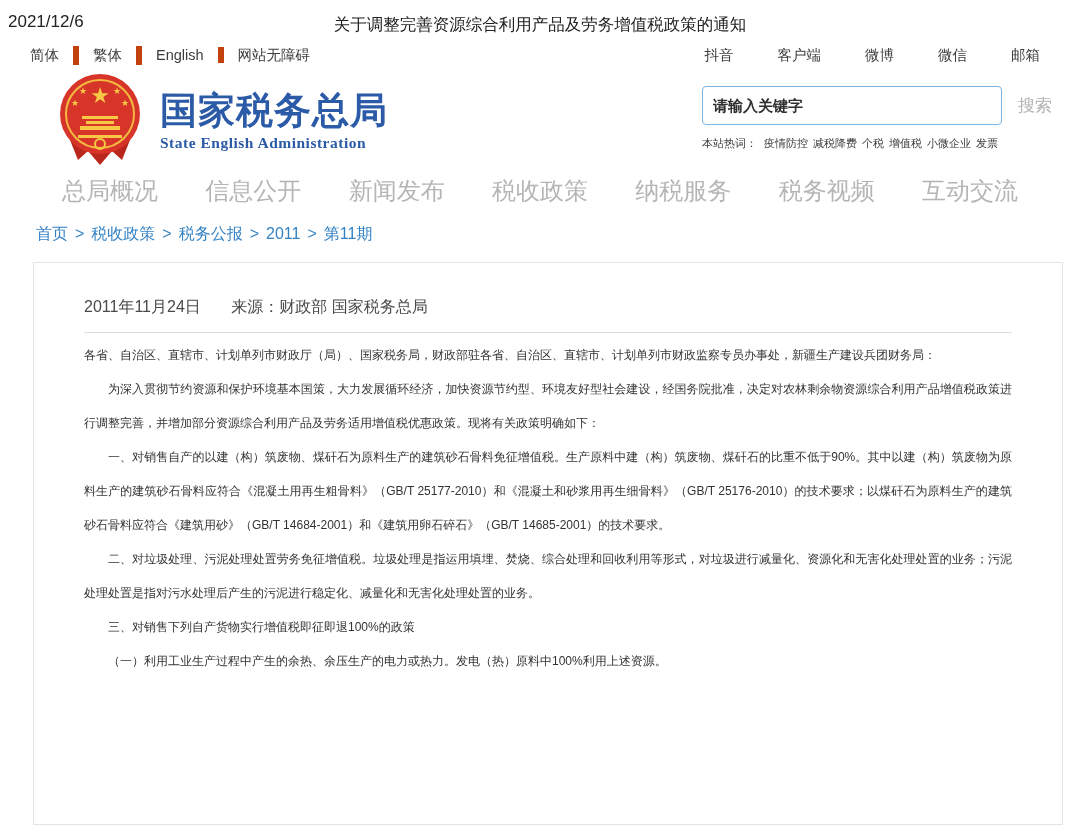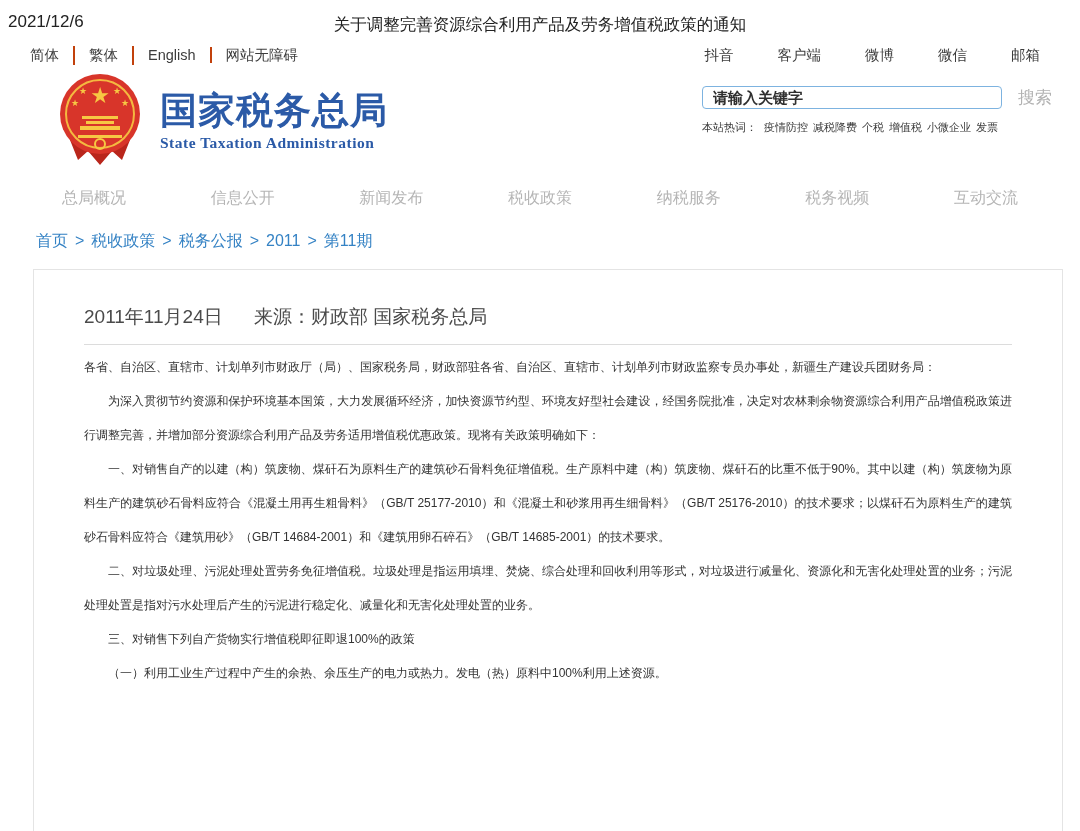--- a/index.html
+++ b/index.html
@@ -34,59 +34,59 @@
     font-size:16.5px;color:#222;
     font-family:"Liberation Serif","DejaVu Serif",serif;
   }
 
   
   .topbar{display:flex;justify-content:space-between;align-items:center;
     padding:0 30px;height:26px;font-size:14.5px;color:var(--link_dark);}
   .topbar-left{display:flex;align-items:center;}
   .topbar-left a{padding:0 14px;}
   .topbar-left a:first-child{padding-left:0;}
-  .topbar-left a:not(:last-child){border-right:2px solid #c2410c;}
+  .topbar-left a:not(:last-child){border-right:6px solid #c2410c;}
   .topbar-right{display:flex;align-items:center;gap:44px;padding-right:10px;}
 
   
   .masthead{display:flex;align-items:flex-start;height:98px;padding:4px 28px 0 56px;}
   .brand{display:flex;align-items:center;}
   .brand svg{display:block;}
   .brand-text{margin-left:16px;margin-top:4px;}
   .brand-cn{font-size:37px;font-weight:bold;color:var(--brand_blue);letter-spacing:1px;line-height:1.15;}
   .brand-en{font-size:15.5px;font-weight:bold;color:var(--brand_blue);
     font-family:"Liberation Serif","DejaVu Serif",serif;letter-spacing:0.5px;margin-top:2px;}
   .search-col{margin-left:auto;width:350px;margin-top:14px;}
   .search-row{display:flex;align-items:center;}
   .search-input{
-    flex:1;height:23px;border:1px solid var(--search_border);border-radius:4px;
+    flex:1;height:39px;border:1px solid var(--search_border);border-radius:4px;
     padding:0 10px;font-size:15px;outline:none;color:#222;
     font-family:"Liberation Sans","DejaVu Sans",sans-serif;
   }
   .search-input::placeholder{color:#2f2f2f;font-weight:600;opacity:1;}
   .search-btn{margin-left:16px;font-size:17px;color:var(--muted_gray);}
   .hotwords{margin-top:11px;font-size:11px;color:#3a3a3a;font-weight:500;white-space:nowrap;}
   .hotwords .hw{margin-left:5px;}
   .hw-label{margin-right:2px;}
 
   
-  .nav{display:flex;justify-content:space-between;padding:0 62px;margin-top:15px;height:34px;
-    align-items:center;font-size:16px;font-weight:500;color:var(--nav_gray);}
+  .nav{display:flex;justify-content:space-between;padding:0 62px;margin-top:8px;height:34px;
+    align-items:center;font-size:24px;font-weight:500;color:var(--nav_gray);}
 
   
   .breadcrumb{margin:16px 0 0 36px;font-size:16px;color:var(--breadcrumb_blue);height:22px;}
   .bc-sep{margin:0 7px;}
 
   
   .article-box{
     margin:16px 0 0 33px;width:1030px;height:563px;
     border:1px solid var(--border_gray);padding:0 50px;overflow:hidden;background:#fff;
   }
   .article-meta{display:flex;justify-content:space-between;margin-top:34px;
-    font-size:19px;color:var(--meta_gray);}
+    font-size:16px;color:var(--meta_gray);}
   .meta-left .m-date{margin-right:26px;}
   .meta-right{color:#2f2f2f;margin-right:112px;}
   .meta-right a{margin:0 5px;}
   .meta-right .print-link{margin-left:22px;}
   .meta-divider{border-top:1px solid var(--divider_gray);margin-top:14px;}
   .article-body{margin-top:5px;font-size:12px;line-height:34px;color:var(--text_dark);
     text-align:justify;}
   .article-body p{margin:0;}
   .article-body p.indent{text-indent:2em;}
 </style>
@@ -126,21 +126,21 @@
       <text x="19" y="34" text-anchor="middle" style="fill:var(--emblem_gold);font-size:9px">★</text>
       <text x="69" y="34" text-anchor="middle" style="fill:var(--emblem_gold);font-size:9px">★</text>
       <rect x="26" y="44" width="36" height="3" style="fill:var(--emblem_gold)"></rect>
       <rect x="30" y="49" width="28" height="3" style="fill:var(--emblem_gold)"></rect>
       <rect x="24" y="54" width="40" height="4" style="fill:var(--emblem_gold)"></rect>
       <rect x="22" y="63" width="44" height="3" style="fill:var(--emblem_gold)"></rect>
       <circle cx="44" cy="72" r="5" style="fill:none;stroke:var(--emblem_gold);stroke-width:2"></circle>
     </svg>
     <div class="brand-text">
       <div class="brand-cn">国家税务总局</div>
-      <div class="brand-en">State Taxation Administration</div>
+      <div class="brand-en">State English Administration</div>
     </div>
   </div>
   <div class="search-col">
     <div class="search-row">
       <input class="search-input" type="text" placeholder="请输入关键字" style="">
       <span class="search-btn">搜索</span>
     </div>
     <div class="hotwords">
       <span class="hw-label">本站热词：</span><a class="hw">疫情防控</a><a class="hw">减税降费</a><a class="hw">个税</a><a class="hw">增值税</a><a class="hw">小微企业</a><a class="hw">发票</a>
     </div>

